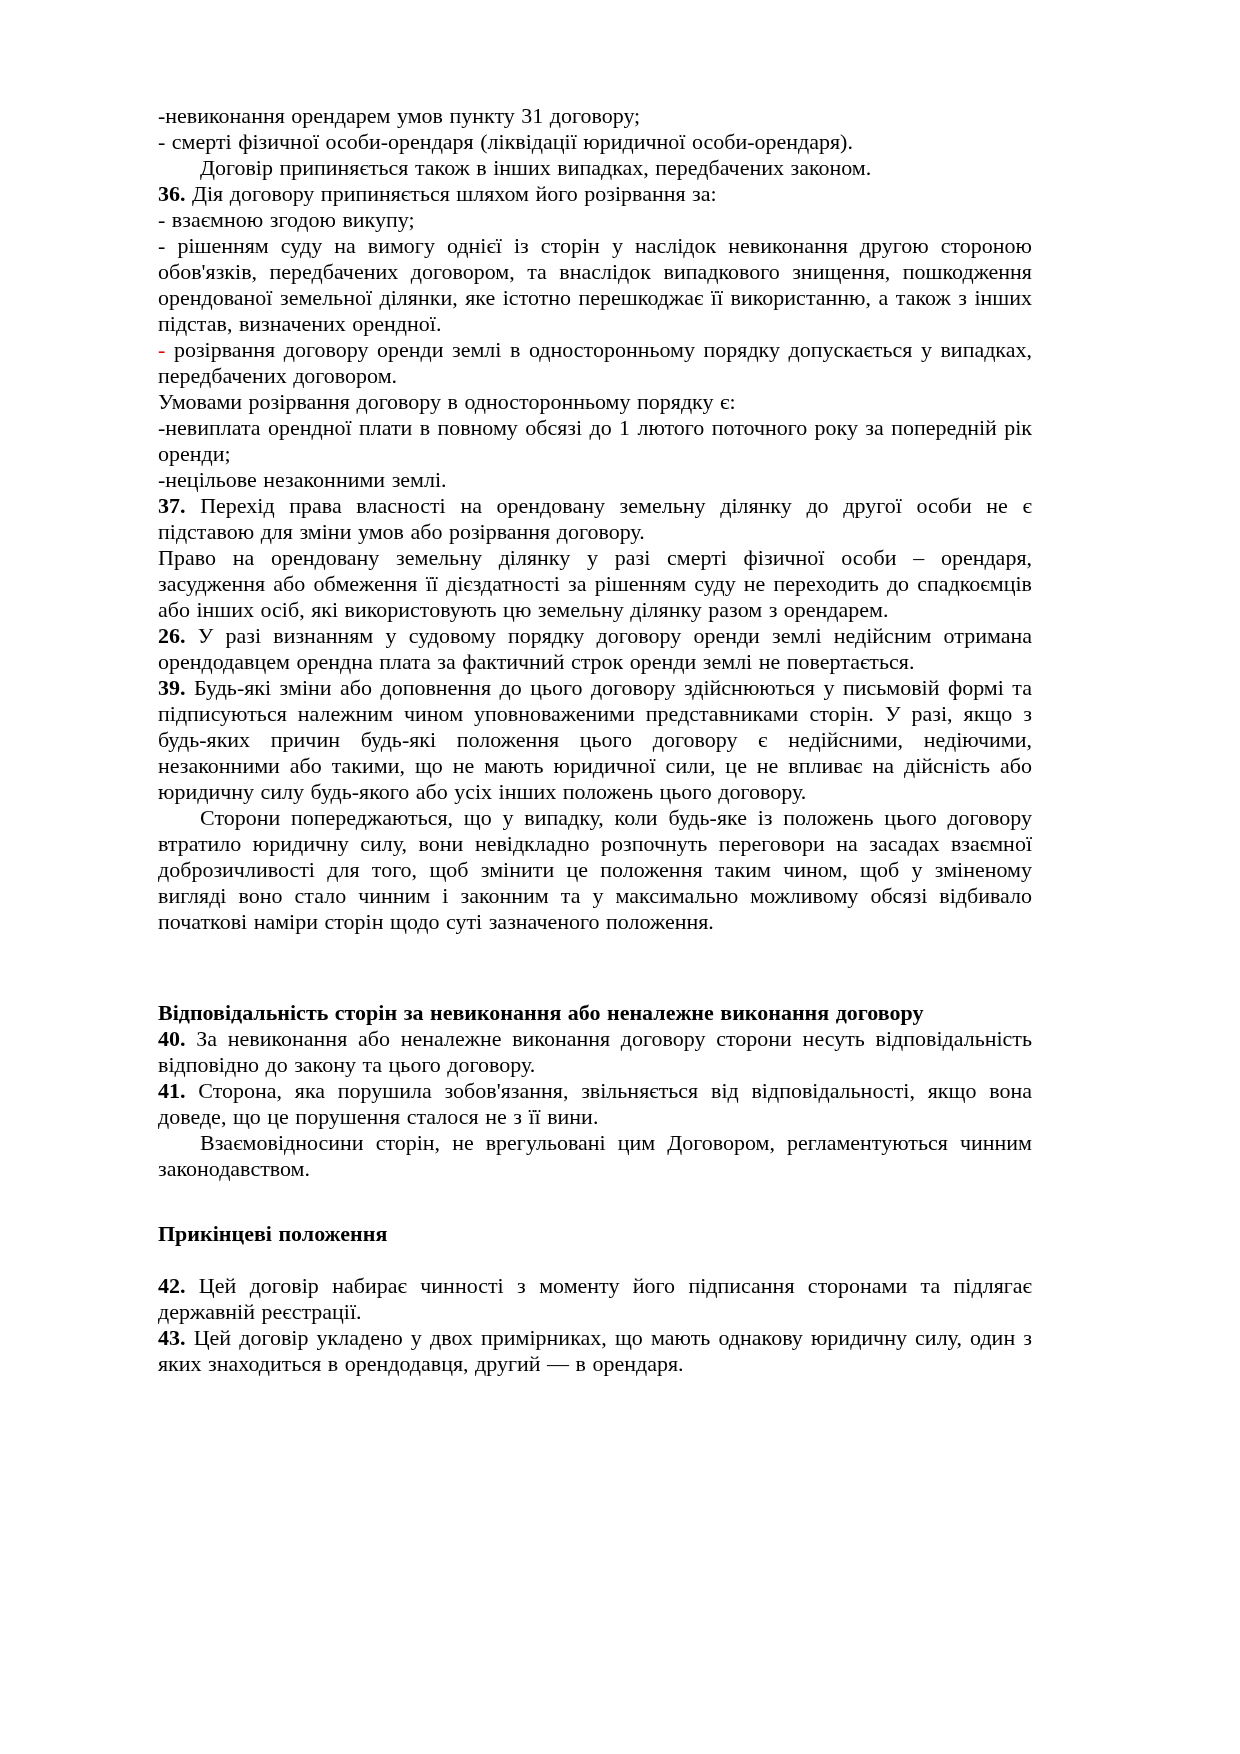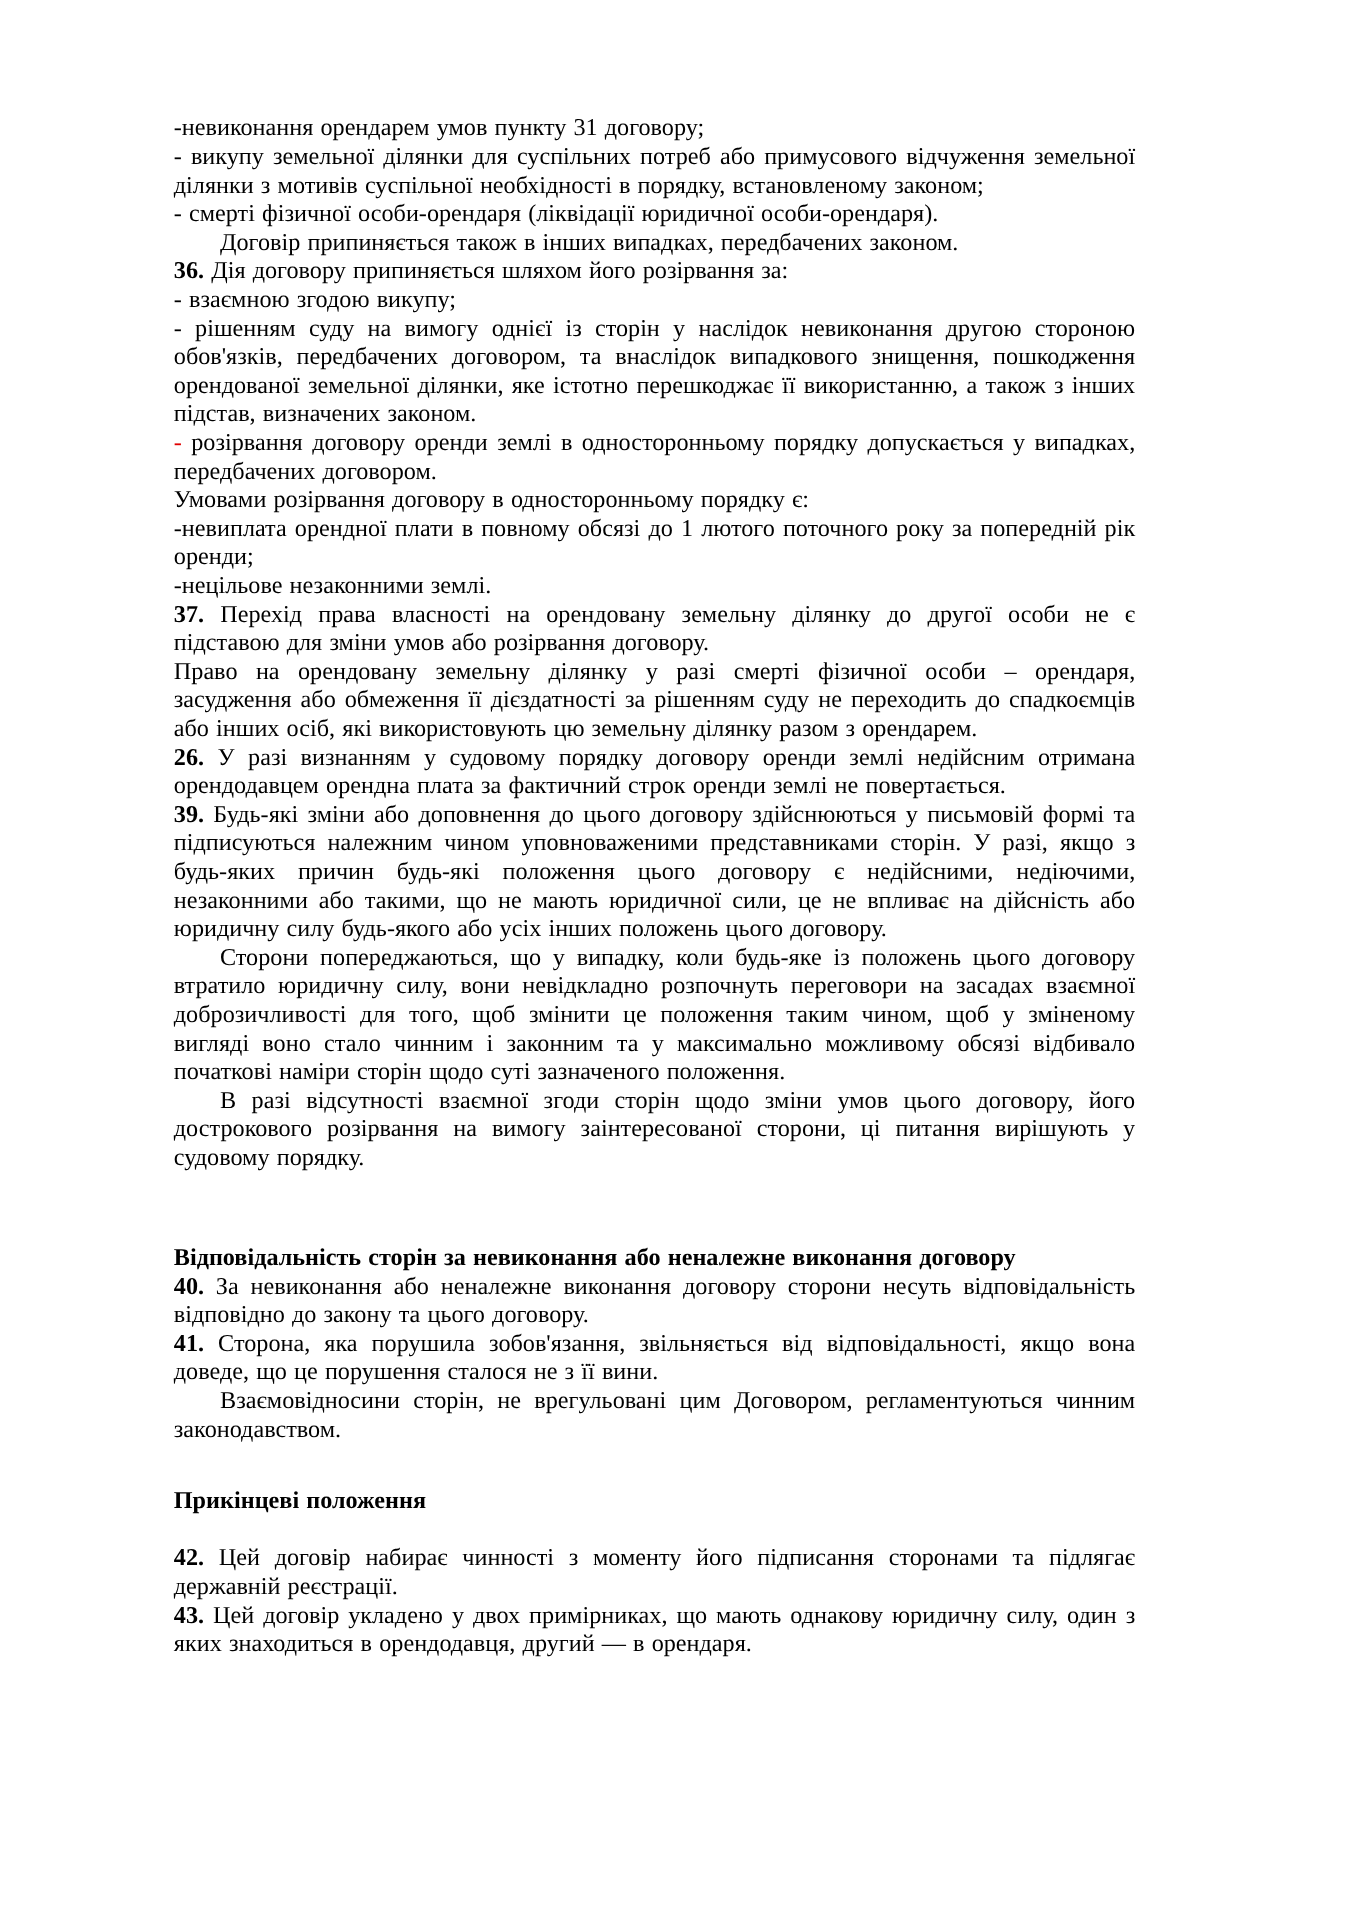--- a/index.html
+++ b/index.html
@@ -43,36 +43,34 @@
   .prefix-bold {
     font-weight: bold;
   }
 </style>
 </head>
 <body>
 
 <div class="page">
   <div class="doc-body" id="doc-body">
       <p class="">-невиконання орендарем умов пункту 31 договору;</p>
-      <p class="">- викупу земельної ділянки для суспільних потреб або примусового відчуження земельної ділянки з мотивів суспільної необхідності в порядку, встановленому законом;</p>
       <p class="">- смерті фізичної особи-орендаря (ліквідації юридичної особи-орендаря).</p>
       <p class=" indent">Договір припиняється також в інших випадках, передбачених законом.</p>
       <p class=""><span class="prefix-bold">36.</span> Дія договору припиняється шляхом його розірвання за:</p>
       <p class="">- взаємною згодою викупу;</p>
-      <p class="">- рішенням суду на вимогу однієї із сторін у наслідок невиконання другою стороною обов'язків, передбачених договором, та внаслідок випадкового знищення, пошкодження орендованої земельної ділянки, яке істотно перешкоджає її використанню, а також з інших підстав, визначених законом.</p>
+      <p class="">- рішенням суду на вимогу однієї із сторін у наслідок невиконання другою стороною обов'язків, передбачених договором, та внаслідок випадкового знищення, пошкодження орендованої земельної ділянки, яке істотно перешкоджає її використанню, а також з інших підстав, визначених орендної.</p>
       <p class=""><span style="color: rgb(224, 0, 0);">-</span> розірвання договору оренди землі в односторонньому порядку допускається у випадках, передбачених договором.</p>
       <p class="">Умовами розірвання договору в односторонньому порядку є:</p>
       <p class="">-невиплата орендної плати в повному обсязі до 1 лютого поточного року за попередній рік оренди;</p>
       <p class="">-нецільове незаконними землі.</p>
       <p class=""><span class="prefix-bold">37.</span> Перехід права власності на орендовану земельну ділянку до   другої   особи  не є підставою для зміни умов або розірвання договору.</p>
       <p class="">Право на орендовану земельну ділянку у разі смерті фізичної особи – орендаря, засудження або обмеження її дієздатності за рішенням суду не переходить до спадкоємців або інших осіб, які  використовують цю земельну ділянку разом з орендарем.</p>
       <p class=""><span class="prefix-bold">26.</span> У разі визнанням у судовому порядку договору оренди землі недійсним отримана орендодавцем орендна плата за фактичний строк оренди землі не повертається.</p>
       <p class=""><span class="prefix-bold">39.</span> Будь-які зміни або доповнення до цього договору здійснюються у письмовій формі та підписуються належним чином уповноваженими представниками сторін. У разі, якщо з будь-яких причин будь-які положення цього договору є недійсними, недіючими, незаконними або такими, що не мають юридичної сили, це не впливає на дійсність або юридичну силу будь-якого або усіх інших положень цього договору.</p>
       <p class=" indent">Сторони попереджаються, що у випадку, коли будь-яке із положень цього договору втратило юридичну силу, вони невідкладно розпочнуть переговори на засадах взаємної доброзичливості для того, щоб змінити це положення таким чином, щоб у зміненому вигляді воно стало чинним і законним та у максимально можливому обсязі відбивало початкові наміри сторін щодо суті зазначеного положення.</p>
-      <p class=" indent">В разі відсутності взаємної згоди сторін щодо зміни умов цього договору, його дострокового розірвання на вимогу заінтересованої сторони, ці питання вирішують у судовому порядку.</p>
       <div class="spacer"></div>
       <p class="heading">Відповідальність сторін за невиконання або неналежне виконання договору</p>
       <p class=""><span class="prefix-bold">40.</span> За невиконання або неналежне виконання договору сторони несуть відповідальність відповідно до закону та цього договору.</p>
       <p class=""><span class="prefix-bold">41.</span> Сторона, яка порушила зобов'язання, звільняється від відповідальності, якщо вона доведе, що це порушення сталося не з її вини.</p>
       <p class=" indent">Взаємовідносини сторін, не врегульовані цим Договором, регламентуються чинним законодавством.</p>
       <p class="heading">Прикінцеві положення</p>
       <div class="spacer"></div>
       <p class=""><span class="prefix-bold">42.</span> Цей договір набирає чинності з моменту його підписання сторонами та підлягає державній  реєстрації.</p>
       <p class=""><span class="prefix-bold">43.</span> Цей договір укладено у двох примірниках, що мають однакову юридичну силу, один з яких знаходиться в орендодавця, другий — в орендаря.</p>
     </div>

